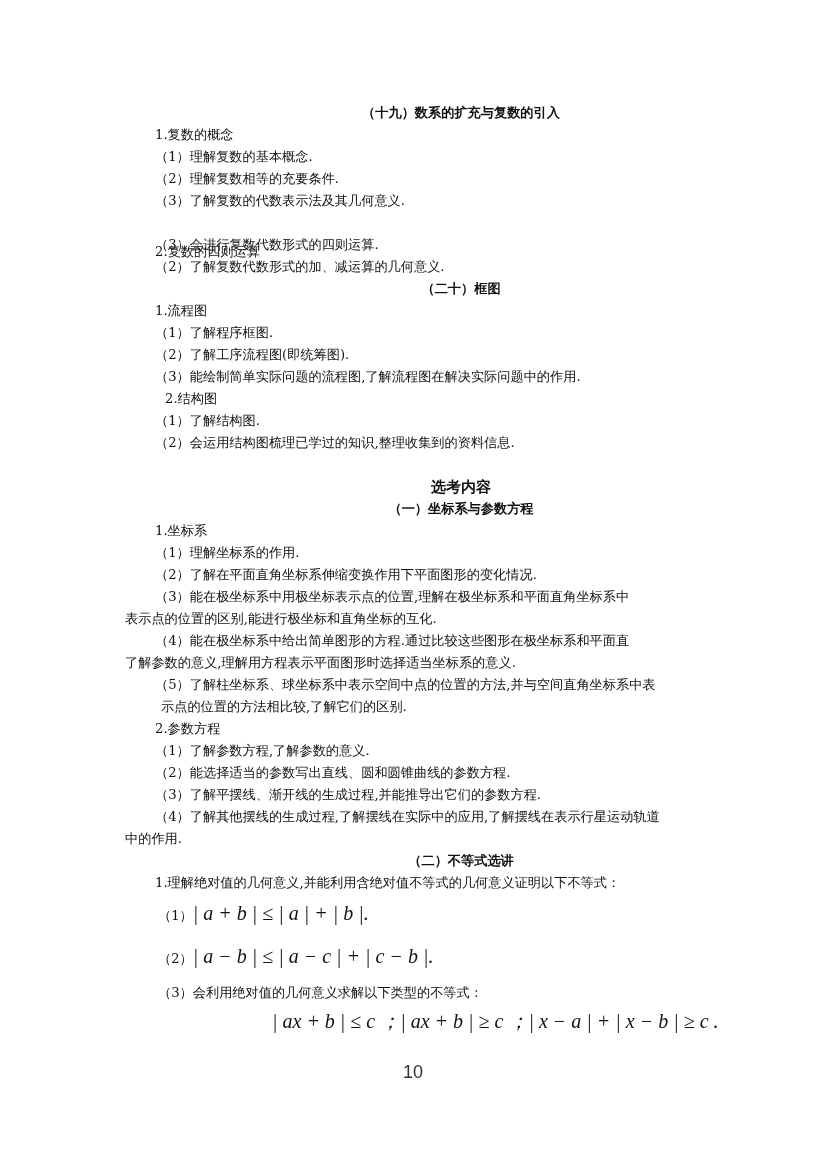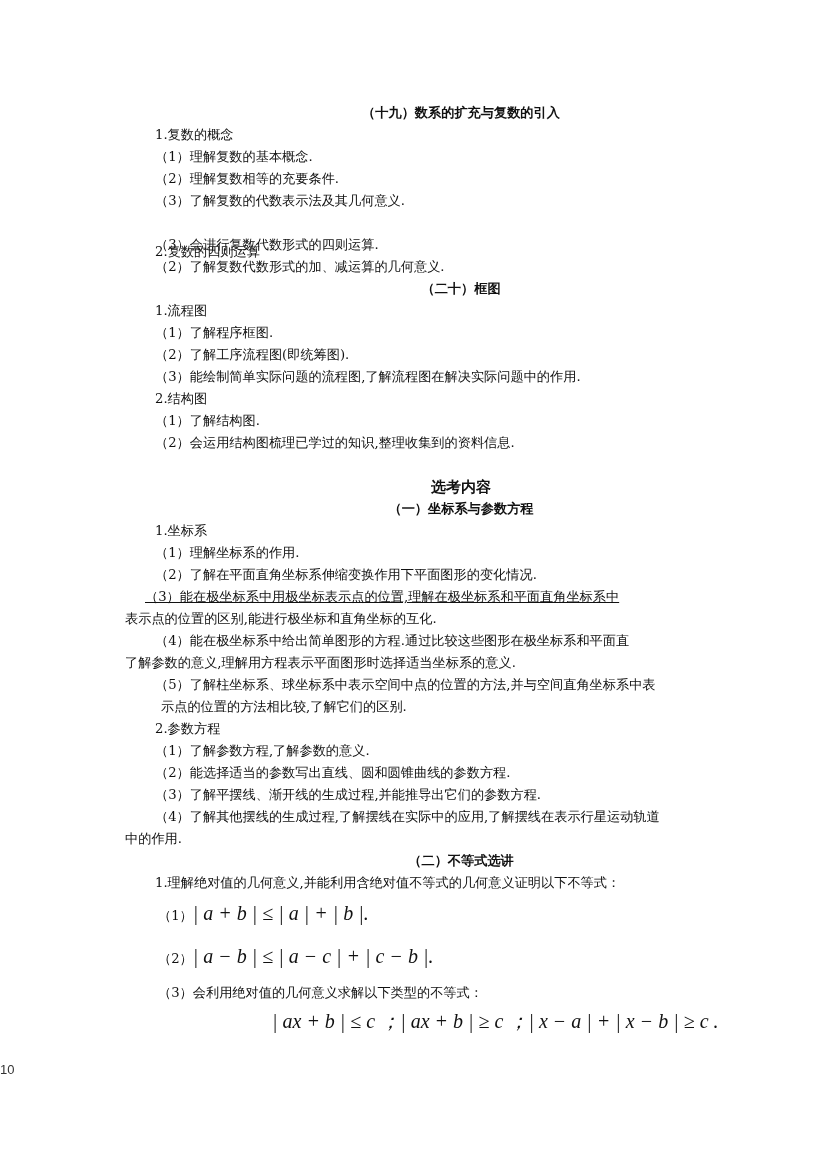--- a/index.html
+++ b/index.html
@@ -3,52 +3,52 @@
 <meta charset="utf-8">
 <style>
   html, body { margin:0; padding:0; background:#ffffff; }
   body { width:826px; height:1169px; position:relative; overflow:hidden;
          font-family:"DejaVu Serif","Liberation Serif",serif; color:#111; }
   .line { position:absolute; font-size:13.2px; line-height:16px; white-space:nowrap; }
   .h { position:absolute; left:0; width:826px; text-align:center; font-weight:bold;
        font-family:"DejaVu Sans","Liberation Sans",sans-serif; font-size:13.2px; line-height:16px;padding-left:48px; }
   .h-big { font-size:15px; line-height:18px; }
   .math { font-family:"Liberation Serif","DejaVu Serif",serif; font-style:italic; font-size:20px; }
-  .pagenum { position:absolute; left:0; width:826px; 
-             font-family:"Liberation Sans",sans-serif; font-size:13px; color:#333; }
+  .pagenum { position:absolute; left:0; width:826px; text-align:center;
+             font-family:"Liberation Sans",sans-serif; font-size:18px; color:#333; }
 </style>
 </head>
 <body>
 
 <div>
 
   <div class="h" style="top:105px;">（十九）数系的扩充与复数的引入</div>
   <div class="line" style="left:155px;top:127px;">1.复数的概念</div>
   <div class="line" style="left:155px;top:149px;">（1）理解复数的基本概念.</div>
   <div class="line" style="left:155px;top:171px;">（2）理解复数相等的充要条件.</div>
   <div class="line" style="left:155px;top:193px;">（3）了解复数的代数表示法及其几何意义.</div>
   <div class="line" style="left:155px;top:200px;margin-top:44px;">2.复数的四则运算</div>
   <div class="line" style="left:155px;top:237px;">（3）会进行复数代数形式的四则运算.</div>
   <div class="line" style="left:155px;top:259px;">（2）了解复数代数形式的加、减运算的几何意义.</div>
 
   <div class="h" style="top:281px;">（二十）框图</div>
   <div class="line" style="left:155px;top:303px;">1.流程图</div>
   <div class="line" style="left:155px;top:325px;">（1）了解程序框图.</div>
   <div class="line" style="left:155px;top:347px;">（2）了解工序流程图(即统筹图).</div>
   <div class="line" style="left:155px;top:369px;">（3）能绘制简单实际问题的流程图,了解流程图在解决实际问题中的作用.</div>
-  <div class="line" style="left:155px;top:391px;">2.结构图</div>
+  <div class="line" style="left:165px;top:391px;">2.结构图</div>
   <div class="line" style="left:155px;top:413px;">（1）了解结构图.</div>
   <div class="line" style="left:155px;top:435px;">（2）会运用结构图梳理已学过的知识,整理收集到的资料信息.</div>
 
   <div class="h h-big" style="top:478px;">选考内容</div>
   <div class="h" style="top:501px;">（一）坐标系与参数方程</div>
   <div class="line" style="left:155px;top:523px;">1.坐标系</div>
   <div class="line" style="left:155px;top:545px;">（1）理解坐标系的作用.</div>
   <div class="line" style="left:155px;top:567px;">（2）了解在平面直角坐标系伸缩变换作用下平面图形的变化情况.</div>
-  <div class="line" style="left:145px;top:589px;text-decoration:underline;">（3）能在极坐标系中用极坐标表示点的位置,理解在极坐标系和平面直角坐标系中</div>
+  <div class="line" style="left:155px;top:589px;">（3）能在极坐标系中用极坐标表示点的位置,理解在极坐标系和平面直角坐标系中</div>
   <div class="line" style="left:125px;top:611px;">表示点的位置的区别,能进行极坐标和直角坐标的互化.</div>
   <div class="line" style="left:155px;top:633px;">（4）能在极坐标系中给出简单图形的方程.通过比较这些图形在极坐标系和平面直</div>
   <div class="line" style="left:125px;top:655px;">了解参数的意义,理解用方程表示平面图形时选择适当坐标系的意义.</div>
   <div class="line" style="left:155px;top:677px;">（5）了解柱坐标系、球坐标系中表示空间中点的位置的方法,并与空间直角坐标系中表</div>
   <div class="line" style="left:125px;top:699px;margin-left:36px;">示点的位置的方法相比较,了解它们的区别.</div>
   <div class="line" style="left:155px;top:721px;">2.参数方程</div>
   <div class="line" style="left:155px;top:743px;">（1）了解参数方程,了解参数的意义.</div>
   <div class="line" style="left:155px;top:765px;">（2）能选择适当的参数写出直线、圆和圆锥曲线的参数方程.</div>
   <div class="line" style="left:155px;top:787px;">（3）了解平摆线、渐开线的生成过程,并能推导出它们的参数方程.</div>
   <div class="line" style="left:155px;top:809px;">（4）了解其他摆线的生成过程,了解摆线在实际中的应用,了解摆线在表示行星运动轨道</div>

